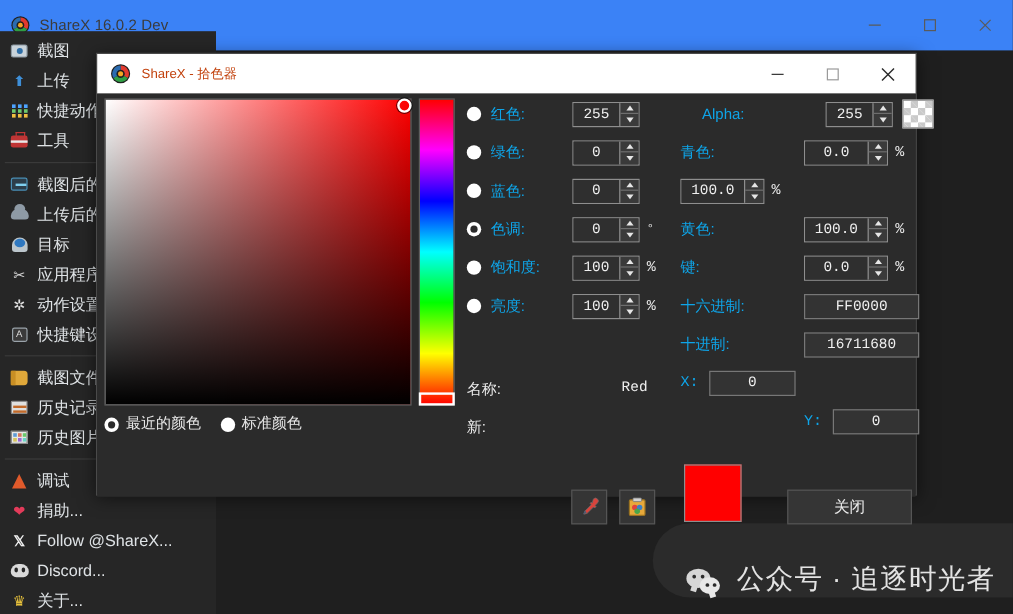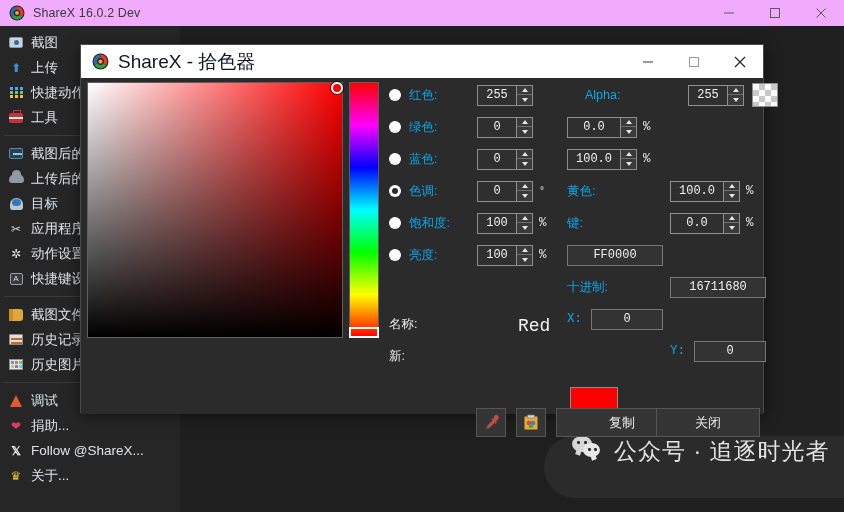--- a/index.html
+++ b/index.html
@@ -15,22 +15,22 @@
   #app-window {
     position: absolute;
     left: 0; top: 0;
     width: 844px; height: 512px;
     background: #1f1f1f;
   }
 
   #main-titlebar {
     position: absolute;
     left: 0; top: 0;
-    width: 844px; height: 26px;
-    background: #f0abfc;
+    width: 844px; height: 42px;
+    background: #3b82f6;
     display: flex;
     align-items: center;
   }
   #main-titlebar .tb-icon {
     width: 16px; height: 16px;
     margin-left: 9px; margin-right: 8px;
     flex: 0 0 auto;
   }
   #main-titlebar .tb-text {
     font-size: 12.5px;
@@ -123,21 +123,21 @@
   .ico-discord:after{content:'';position:absolute;left:9px;top:3px;width:3px;height:4px;border-radius:50%;background:#262626;}
   .ico-crown{color:#e8c23c;font-size:12px;}
 
   
   #watermark {
     position: absolute;
     right: 0px; bottom: 14px;
     width: 300px; height: 62px;
     background: #2b2b2b;
     border-radius: 34px 0 0 34px;
-    display: flex; align-items: flex-start;
+    display: flex; align-items: flex-end;
     padding-left: 28px;
   }
   #watermark .wm-ico {
     width: 30px; height: 24px;
     margin-right: 12px;
     position: relative;
     flex: 0 0 auto;
   }
   #watermark .wm-ico .b1 {
     position:absolute; left:0; top:0;
@@ -176,21 +176,21 @@
     border: 1px solid #4a4a4a;
     box-shadow: 0 3px 14px rgba(0,0,0,.55);
   }
   #picker-titlebar {
     height: 33px;
     background: #ffffff;
     display: flex;
     align-items: center;
   }
   #picker-titlebar .pt-icon { width:17px;height:17px;margin-left:11px;margin-right:9px;flex:0 0 auto;}
-  #picker-titlebar .pt-text { font-size:19px; color:#0f172a; }
+  #picker-titlebar .pt-text { font-size:11px; color:#c2410c; }
   #picker-titlebar .pt-spacer { flex:1 1 auto; }
   #picker-titlebar .pwin {
     width: 46px; height: 33px;
     display:flex;align-items:center;justify-content:center;
     color:#3a3a3a;
   }
   #picker-body {
     position: relative;
     height: 336px;
     background: #2b2b2b;
@@ -332,21 +332,21 @@
 
   .stext {
     position: absolute;
     color: #e9e9e9;
     font-size: 12.5px;
   }
   .svalmono {
     position: absolute;
     color: #f0f0f0;
     font-family: "Liberation Mono","DejaVu Sans Mono", monospace;
-    font-size: 18px;
+    font-size: 12px;
   }
 
   
   .btn {
     position: absolute;
     background: #353535;
     border: 1px solid #555555;
     color: #ededed;
     font-size: 13px;
     display: flex; align-items: center; justify-content: center;
@@ -489,20 +489,26 @@
     </div>
     <div class="side-item">
       <span class="si-ico ico-heart">❤</span>
       <span class="si-lbl">捐助...</span>
     </div>
     <div class="side-item">
       <span class="si-ico ico-x">𝕏</span>
       <span class="si-lbl">Follow @ShareX...</span>
     </div>
     <div class="side-item">
+      <span class="si-ico">
+          <span class="ico-discord"></span>
+        </span>
+      <span class="si-lbl">Discord...</span>
+    </div>
+    <div class="side-item">
       <span class="si-ico ico-crown">♛</span>
       <span class="si-lbl">关于...</span>
     </div>
   </div>
 
   <div id="watermark">
     <span class="wm-ico">
       <span class="b1"></span>
       <span class="b2"></span>
       <span class="d" style="left:5px;top:5px;"></span>
@@ -548,20 +554,30 @@
     <div id="picker-body">
 
       <div id="sv-square">
         <span id="sv-cursor"></span>
       </div>
 
       <div id="hue-strip">
         <span id="hue-marker"></span>
       </div>
 
+      <div class="radio-row">
+        <span class="rg">
+          <span class="rdot sel"></span>
+          <span>最近的颜色</span>
+        </span>
+        <span class="rg">
+          <span class="rdot"></span>
+          <span>标准颜色</span>
+        </span>
+      </div>
 
       <div class="frow" style="left:308px; top:6px;">
         <span class="rdot"></span>
         <span class="flabel" style="width:68px;">红色:</span>
         <span class="spin" style="width:56px;">
           <span class="sval" style="width:38px;">255</span>
           <span class="sbtns">
             <span class="sb">
                 <span class="arrow-u"></span>
               </span>
@@ -670,20 +686,21 @@
               </span>
             <span class="sb">
                 <span class="arrow-d"></span>
               </span>
           </span>
         </span>
         <span id="alpha-swatch" style="margin-left:8px;"></span>
       </div>
 
       <div class="frow" style="left:486px; top:38px;">
+        <span class="flabel" style="width:103px;">青色:</span>
         <span class="spin" style="width:70px;">
           <span class="sval" style="width:52px;">0.0</span>
           <span class="sbtns">
             <span class="sb">
                 <span class="arrow-u"></span>
               </span>
             <span class="sb">
                 <span class="arrow-d"></span>
               </span>
           </span>
@@ -732,20 +749,21 @@
               </span>
             <span class="sb">
                 <span class="arrow-d"></span>
               </span>
           </span>
         </span>
         <span class="unit">%</span>
       </div>
 
       <div class="frow" style="left:486px; top:166px;">
+        <span class="flabel" style="width:103px;">十六进制:</span>
         <span class="robox" style="width:96px;">FF0000</span>
       </div>
 
       <div class="frow" style="left:486px; top:198px;">
         <span class="flabel" style="width:103px;">十进制:</span>
         <span class="robox" style="width:96px;">16711680</span>
       </div>
 
       <div class="frow" style="left:486px; top:230px;">
         <span class="flabel" style="width:24px; font-family:'Liberation Mono',monospace;">X:</span>
@@ -765,23 +783,19 @@
       </div>
       <div class="btn" id="btn-clipboard">
         <svg width="16" height="17" viewBox="0 0 16 17">
           <rect x="1.5" y="2.5" width="13" height="13" rx="1" fill="#e8a93a" stroke="#9a7322" stroke-width="1"></rect>
           <rect x="4.5" y="1" width="7" height="3" rx=".7" fill="#d2d2d2" stroke="#7a7a7a" stroke-width=".7"></rect>
           <circle cx="6" cy="9" r="2.3" fill="#e0423c"></circle>
           <circle cx="10" cy="9" r="2.3" fill="#3d7fc4"></circle>
           <circle cx="8" cy="12" r="2.3" fill="#4aa64a"></circle>
         </svg>
       </div>
-      <div class="btn" id="btn-copy">
-        <span>复制</span>
-        <span class="caret-d"></span>
-      </div>
       <div class="btn" id="btn-close">
         <span>关闭</span>
       </div>
 
     </div>
   </div>
 </div>
 
 </body></html>

